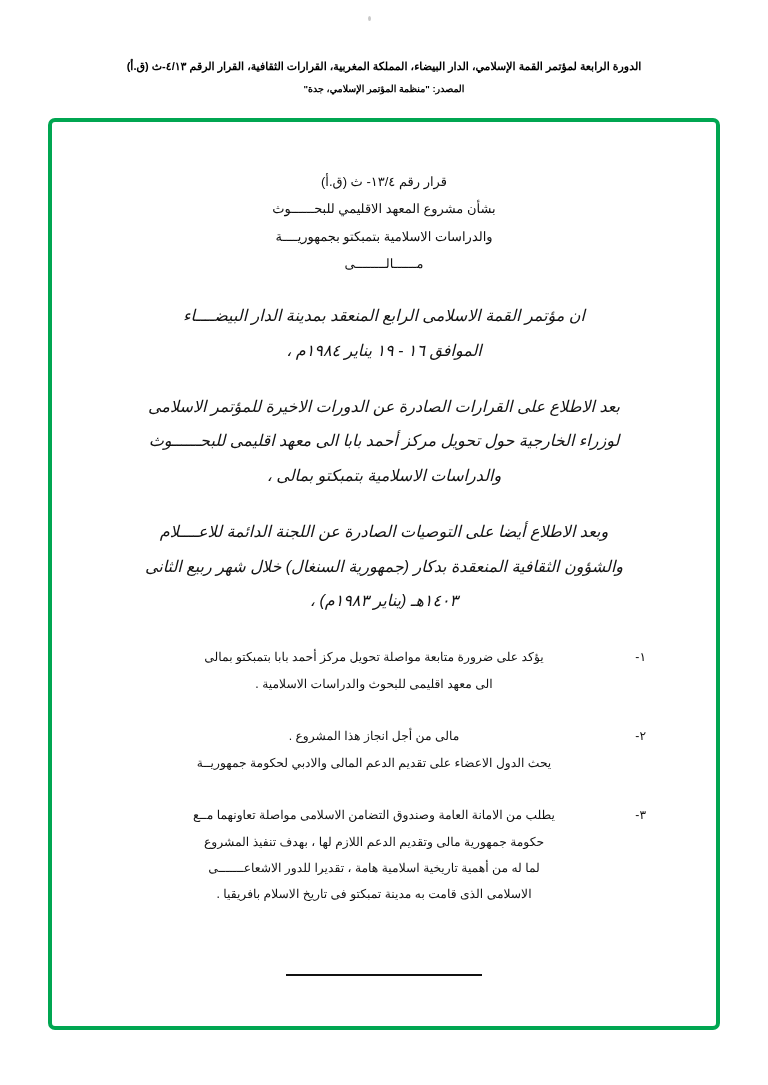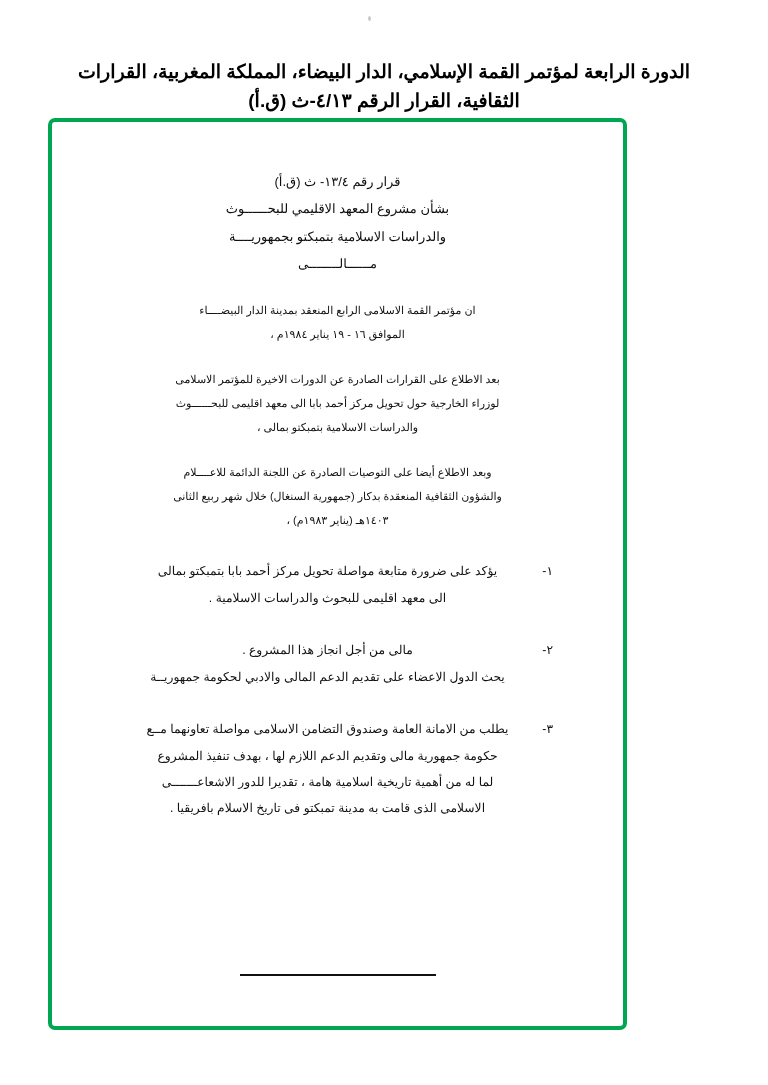--- a/index.html
+++ b/index.html
@@ -24,40 +24,40 @@
   
   .doc-header {
     position: absolute;
     top: 58px;
     left: 0;
     right: 0;
     text-align: center;
     direction: rtl;
   }
   .header-title {
-    font-size: 19px;
+    font-size: 11px;
     font-weight: bold;
     letter-spacing: 0px;
     line-height: 1.5;
     color: #000000;
     padding: 0 66px;
   }
   .header-source {
     margin-top: 8px;
     font-size: 9.5px;
     font-weight: bold;
     color: #000000;
   }
 
   
   .frame {
     position: absolute;
     top: 118px;
     left: 48px;
-    width: 579px;
+    width: 672px;
     height: 912px;
     box-sizing: border-box;
     border: 4px solid #00a651;
     border-radius: 7px;
     background: #ffffff;
   }
   .frame-inner {
     position: absolute;
     inset: 0;
     padding: 46px 70px 30px 70px;
@@ -77,27 +77,28 @@
   .res-title .ln {
     display: block;
     white-space: nowrap;
   }
   .res-title .ln.u {
     text-underline-offset: 4px;
   }
 
   
   .para {
-    font-size: 11px;
+    font-size: 16px;
     line-height: 2.15;
     letter-spacing: 0.4px;
     color: #121212;
     margin: 22px 0 0 0;
     text-align: justify;
     text-align-last: center;
+    font-style: italic;
   }
   .para .l {
     display: block;
   }
   .para .l.c {
     text-align: center;
   }
 
   
   .item {

